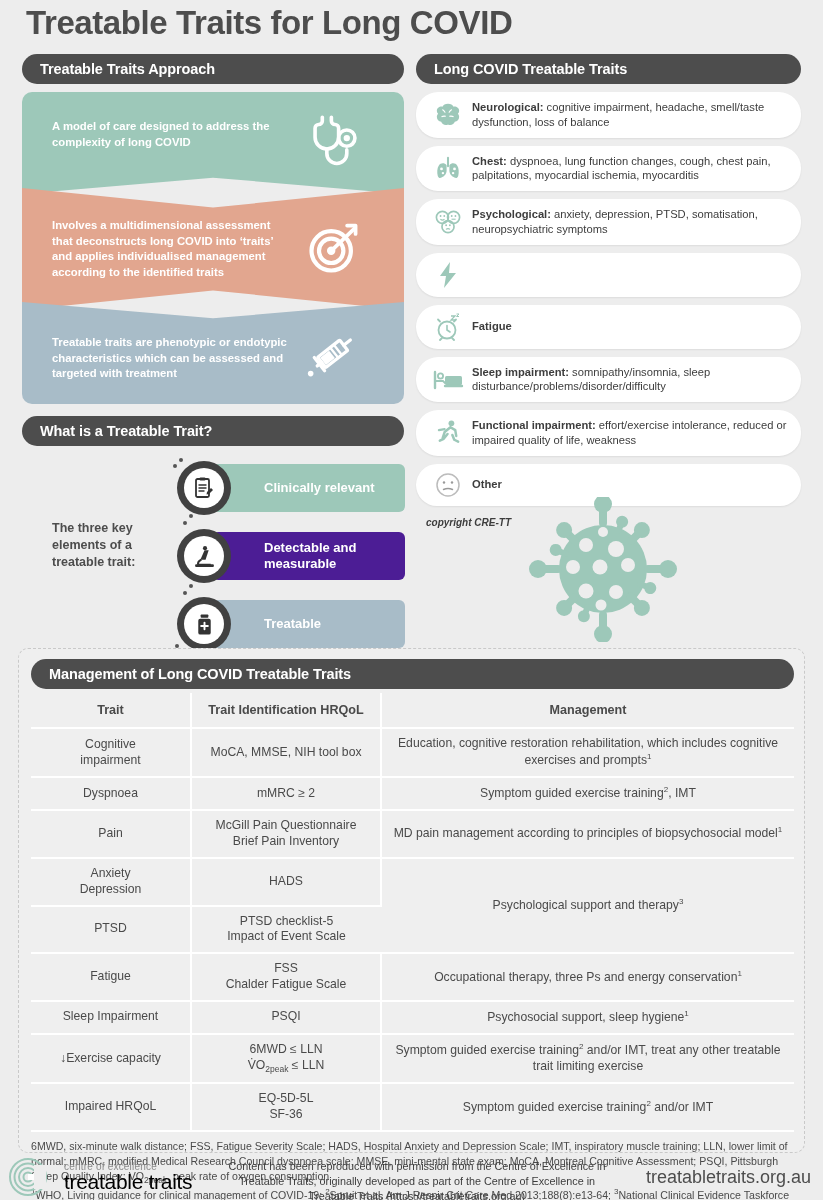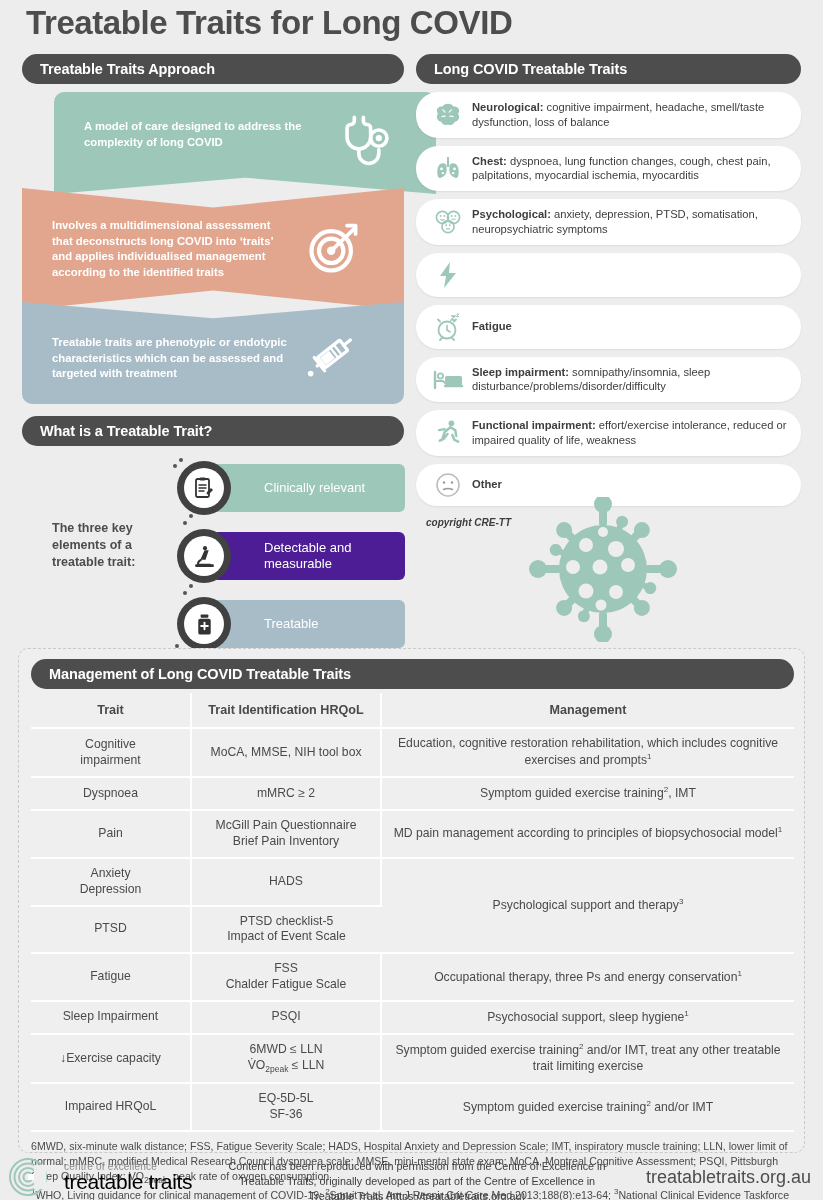--- a/index.html
+++ b/index.html
@@ -32,21 +32,20 @@
   .chev-stack { margin-top: 8px; position: relative; width: 382px; height: 312px; }
   .chev {
     position: absolute; left: 0; width: 382px;
     color: #ffffff; font-size: 11.3px; font-weight: bold; line-height: 1.38;
   }
   .chev .txt { position: absolute; left: 30px; }
   .chev-1 {
     top: 0; height: 102px; background: #9dc8b9;
     border-radius: 10px 10px 0 0;
     clip-path: polygon(0 0, 100% 0, 100% 100%, 50% 84%, 0 100%);
-    margin-left: 32px;
   }
   .chev-1 .txt { top: 27px; width: 250px; }
   .chev-2 {
     top: 96px; height: 122px; background: #e2a68f;
     clip-path: polygon(0 0, 50% 16%, 100% 0, 100% 100%, 50% 84%, 0 100%);
   }
   .chev-2 .txt { top: 30px; width: 230px; }
   .chev-3 {
     top: 210px; height: 102px; background: #a8bcc8;
     border-radius: 0 0 10px 10px;
@@ -59,21 +58,21 @@
   .pill-what { margin-top: 12px; width: 382px; height: 30px; }
   .tt-area { position: relative; margin-top: 10px; width: 382px; height: 200px; }
   .tt-label {
     position: absolute; left: 30px; top: 64px; width: 110px;
     font-size: 12.5px; font-weight: bold; color: #4d4d4d; line-height: 1.35;
   }
   .tt-row { position: absolute; left: 155px; width: 228px; height: 48px; }
   .tt-bar {
     position: absolute; left: 35px; top: 0; width: 193px; height: 48px;
     border-radius: 6px; display: flex; align-items: center; padding-left: 52px;
-    color: #ffffff; font-size: 13px; font-weight: normal; line-height: 1.2;
+    color: #ffffff; font-size: 13px; font-weight: bold; line-height: 1.2;
   }
   .tt-circle {
     position: absolute; left: 0; top: -3px; width: 54px; height: 54px;
     border-radius: 50%; background: #414141;
     display: flex; align-items: center; justify-content: center;
   }
   .tt-circle .inner {
     width: 40px; height: 40px; border-radius: 50%; background: #ffffff;
     display: flex; align-items: center; justify-content: center;
   }

